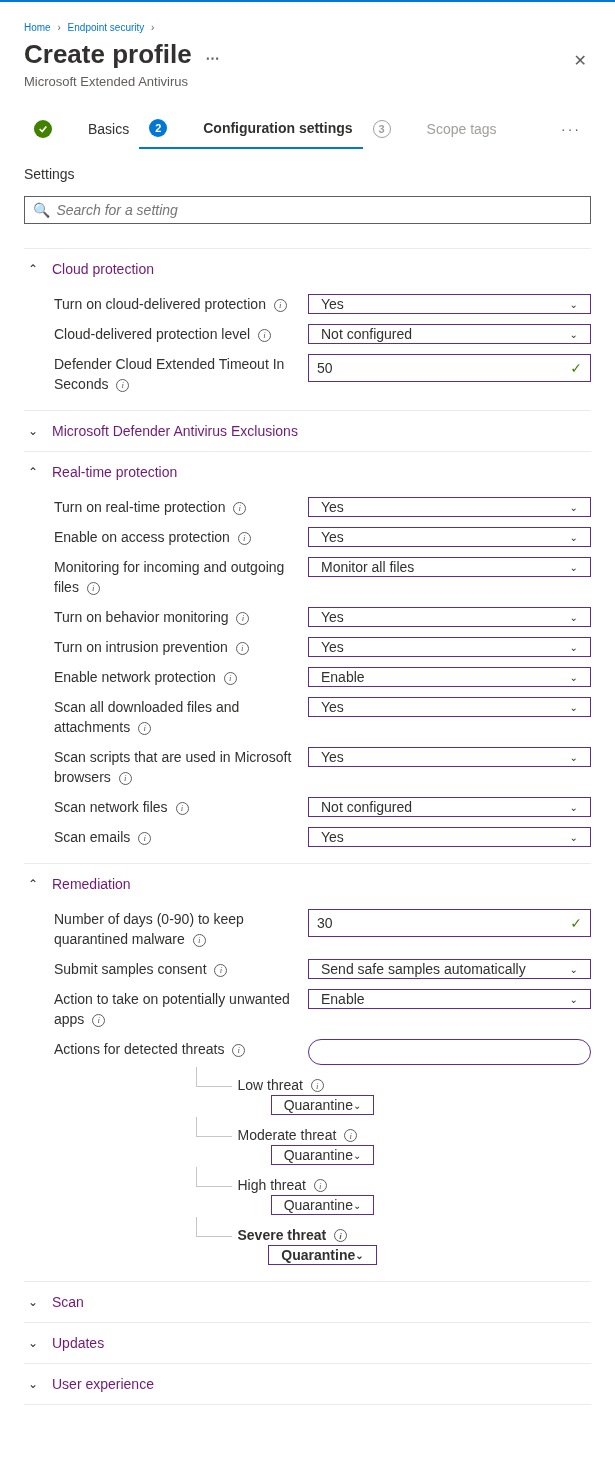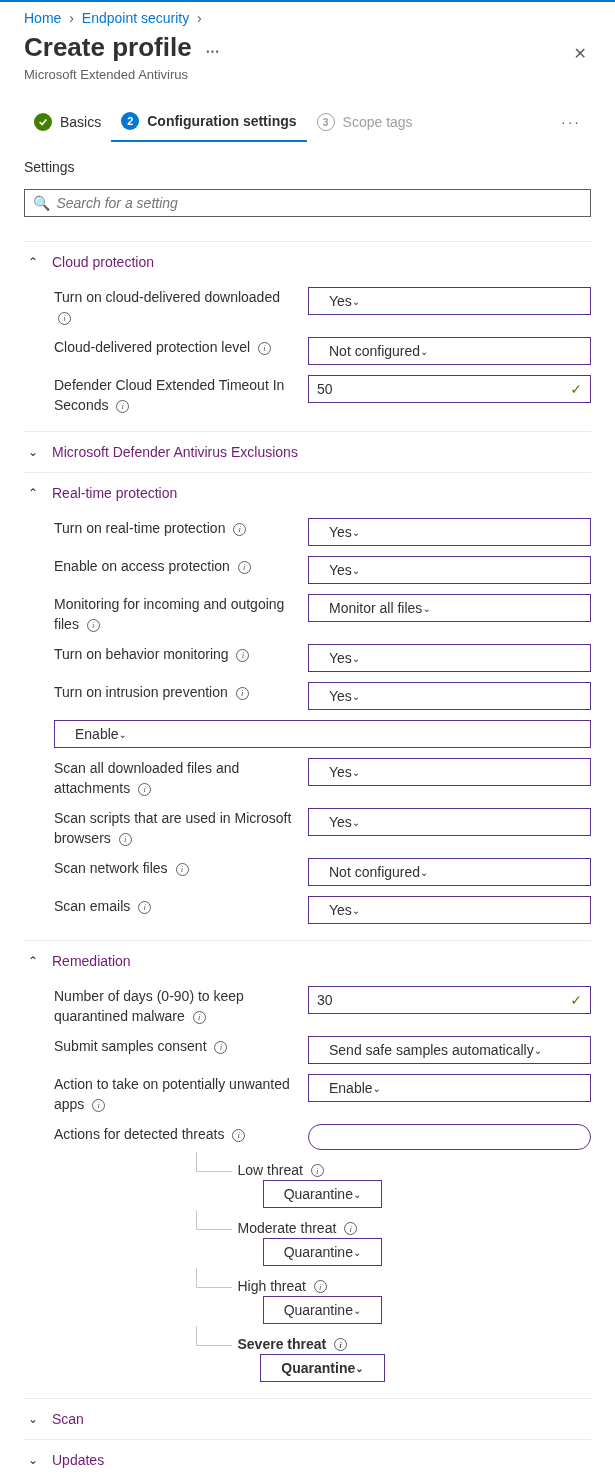--- a/index.html
+++ b/index.html
@@ -1,27 +1,27 @@
 <!DOCTYPE html>
 <html><head>
 <meta charset="utf-8">
 <style>
 * { box-sizing: border-box; margin: 0; padding: 0; font-family: 'Segoe UI', -apple-system, sans-serif; }
 body { width: 615px; background: #fff; color: #323130; font-size: 14px; }
 .topbar { height: 2px; background: #0078d4; }
-.breadcrumb { padding: 8px 24px 4px; font-size: 14px; }
+.breadcrumb { padding: 20px 24px 4px; font-size: 10px; }
 .breadcrumb a { color: #0078d4; text-decoration: none; cursor: pointer; }
 .breadcrumb .sep { color: #605e5c; margin: 0 4px; }
 .header { padding: 2px 24px 20px; display: flex; align-items: flex-start; justify-content: space-between; }
 .header h1 { font-size: 26px; font-weight: 600; color: #323130; }
 .header .sub { font-size: 13px; color: #605e5c; margin-top: 4px; }
 .header .dots { margin-left: 10px; color: #605e5c; font-size: 14px; }
 .close-x { color: #605e5c; font-size: 16px; cursor: pointer; margin-top: 8px; padding: 4px; }
 .steps { display: flex; align-items: center; padding: 0 24px; border-bottom: 1px solid transparent; position: relative; }
-.step { display: flex; align-items: center; padding: 10px 10px; cursor: pointer; }
+.step { display: flex; align-items: center; padding: 10px 10px; cursor: pointer; gap: 28px; }
 .step .circle { width: 18px; height: 18px; border-radius: 50%; display: flex; align-items: center; justify-content: center; font-size: 11px; font-weight: 600; margin-right: 8px; }
 .step.done .circle { background: #428000; color: #fff; }
 .step.active .circle { background: #0078d4; color: #fff; }
 .step.pending .circle { border: 1px solid #a19f9d; color: #a19f9d; background: #fff; }
 .step .lbl { font-size: 14px; color: #323130; }
 .step.active .lbl { font-weight: 600; }
 .step.pending .lbl { color: #a19f9d; }
 .step.active { border-bottom: 2px solid #0078d4; }
 .step-dots { margin-left: auto; color: #605e5c; padding: 10px; cursor: pointer; letter-spacing: 2px; }
 .content { padding: 16px 24px 80px; }
@@ -30,21 +30,21 @@
 .search-box input { border: none; outline: none; flex: 1; font-size: 14px; font-style: italic; color: #0f766e; }
 .search-icon { color: #0078d4; margin-right: 6px; font-size: 14px; }
 .section { border-top: 1px solid #edebe9; }
 .section-head { display: flex; align-items: center; padding: 12px 4px; cursor: pointer; }
 .section-head .chev { width: 14px; margin-right: 10px; font-size: 12px; color: #323130; display: inline-block; }
 .section-head .sname { font-size: 14px; color: #701a75; }
 .field-row { display: flex; align-items: flex-start; padding: 5px 0 5px 30px; }
 .field-label { width: 254px; font-size: 14px; color: #323130; padding-right: 10px; line-height: 20px; }
 .info-icon { display: inline-flex; border: 1px solid #605e5c; border-radius: 50%; width: 13px; height: 13px; font-size: 9px; align-items: center; justify-content: center; color: #605e5c; margin-left: 4px; font-style: italic; font-family: serif; cursor: pointer; position: relative; top: -1px; }
 .field-ctrl { flex: 1; }
-.select { border: 1px solid #5c2e91; padding: 5px 20px; display: flex; align-items: center; cursor: pointer; background: #fff; height: 28px; }
+.select { border: 1px solid #5c2e91; padding: 5px 12px; display: flex; align-items: center; justify-content: space-between; cursor: pointer; background: #fff; height: 20px; }
 .select .val { font-size: 14px; }
 .select .dd { font-size: 10px; color: #323130; }
 .input-text { border: 1px solid #5c2e91; padding: 10px 8px; display: flex; align-items: center; justify-content: space-between; background: #fff; height: 28px; }
 .input-text .val { font-size: 14px; }
 .check { color: #428000; font-size: 14px; }
 .toggle-pair { display: flex; border: 1px solid #5c2e91; border-radius: 14px; overflow: hidden; height: 26px; }
 .toggle-pair .opt { flex: 1; display: flex; align-items: center; justify-content: center; font-size: 13px; cursor: pointer; margin-top: 28px; }
 .toggle-pair .opt.active { background: #5c2e91; color: #fff; }
 .toggle-pair .opt.inactive { background: #fff; color: #5c2e91; }
 .threat-row { display: flex; align-items: center; padding: 5px 0 5px 30px; flex-direction: column; }
@@ -100,21 +100,21 @@
     <span class="search-icon">🔍</span>
     <input placeholder="Search for a setting" style="">
   </div>
 
   <div class="section">
     <div class="section-head">
       <span class="chev">⌃</span>
       <span class="sname">Cloud protection</span>
     </div>
     <div class="field-row">
-      <div class="field-label"><span>Turn on cloud-delivered downloaded</span> <span class="info-icon">i</span></div>
+      <div class="field-label"><span>Turn on cloud-delivered protection</span> <span class="info-icon">i</span></div>
       <div class="field-ctrl">
           <div class="select">
             <span class="val">Yes</span>
             <span class="dd">⌄</span>
           </div>
         </div>
     </div>
     <div class="field-row">
       <div class="field-label"><span>Cloud-delivered protection level</span> <span class="info-icon">i</span></div>
       <div class="field-ctrl">
@@ -186,20 +186,21 @@
     <div class="field-row">
         <div class="field-label"><span>Turn on intrusion prevention</span> <span class="info-icon">i</span></div>
         <div class="field-ctrl">
           <div class="select">
             <span class="val">Yes</span>
             <span class="dd">⌄</span>
           </div>
         </div>
       </div>
     <div class="field-row">
+        <div class="field-label"><span>Enable network protection</span> <span class="info-icon">i</span></div>
         <div class="field-ctrl">
           <div class="select">
             <span class="val">Enable</span>
             <span class="dd">⌄</span>
           </div>
         </div>
       </div>
     <div class="field-row">
         <div class="field-label"><span>Scan all downloaded files and attachments</span> <span class="info-icon">i</span></div>
         <div class="field-ctrl">

